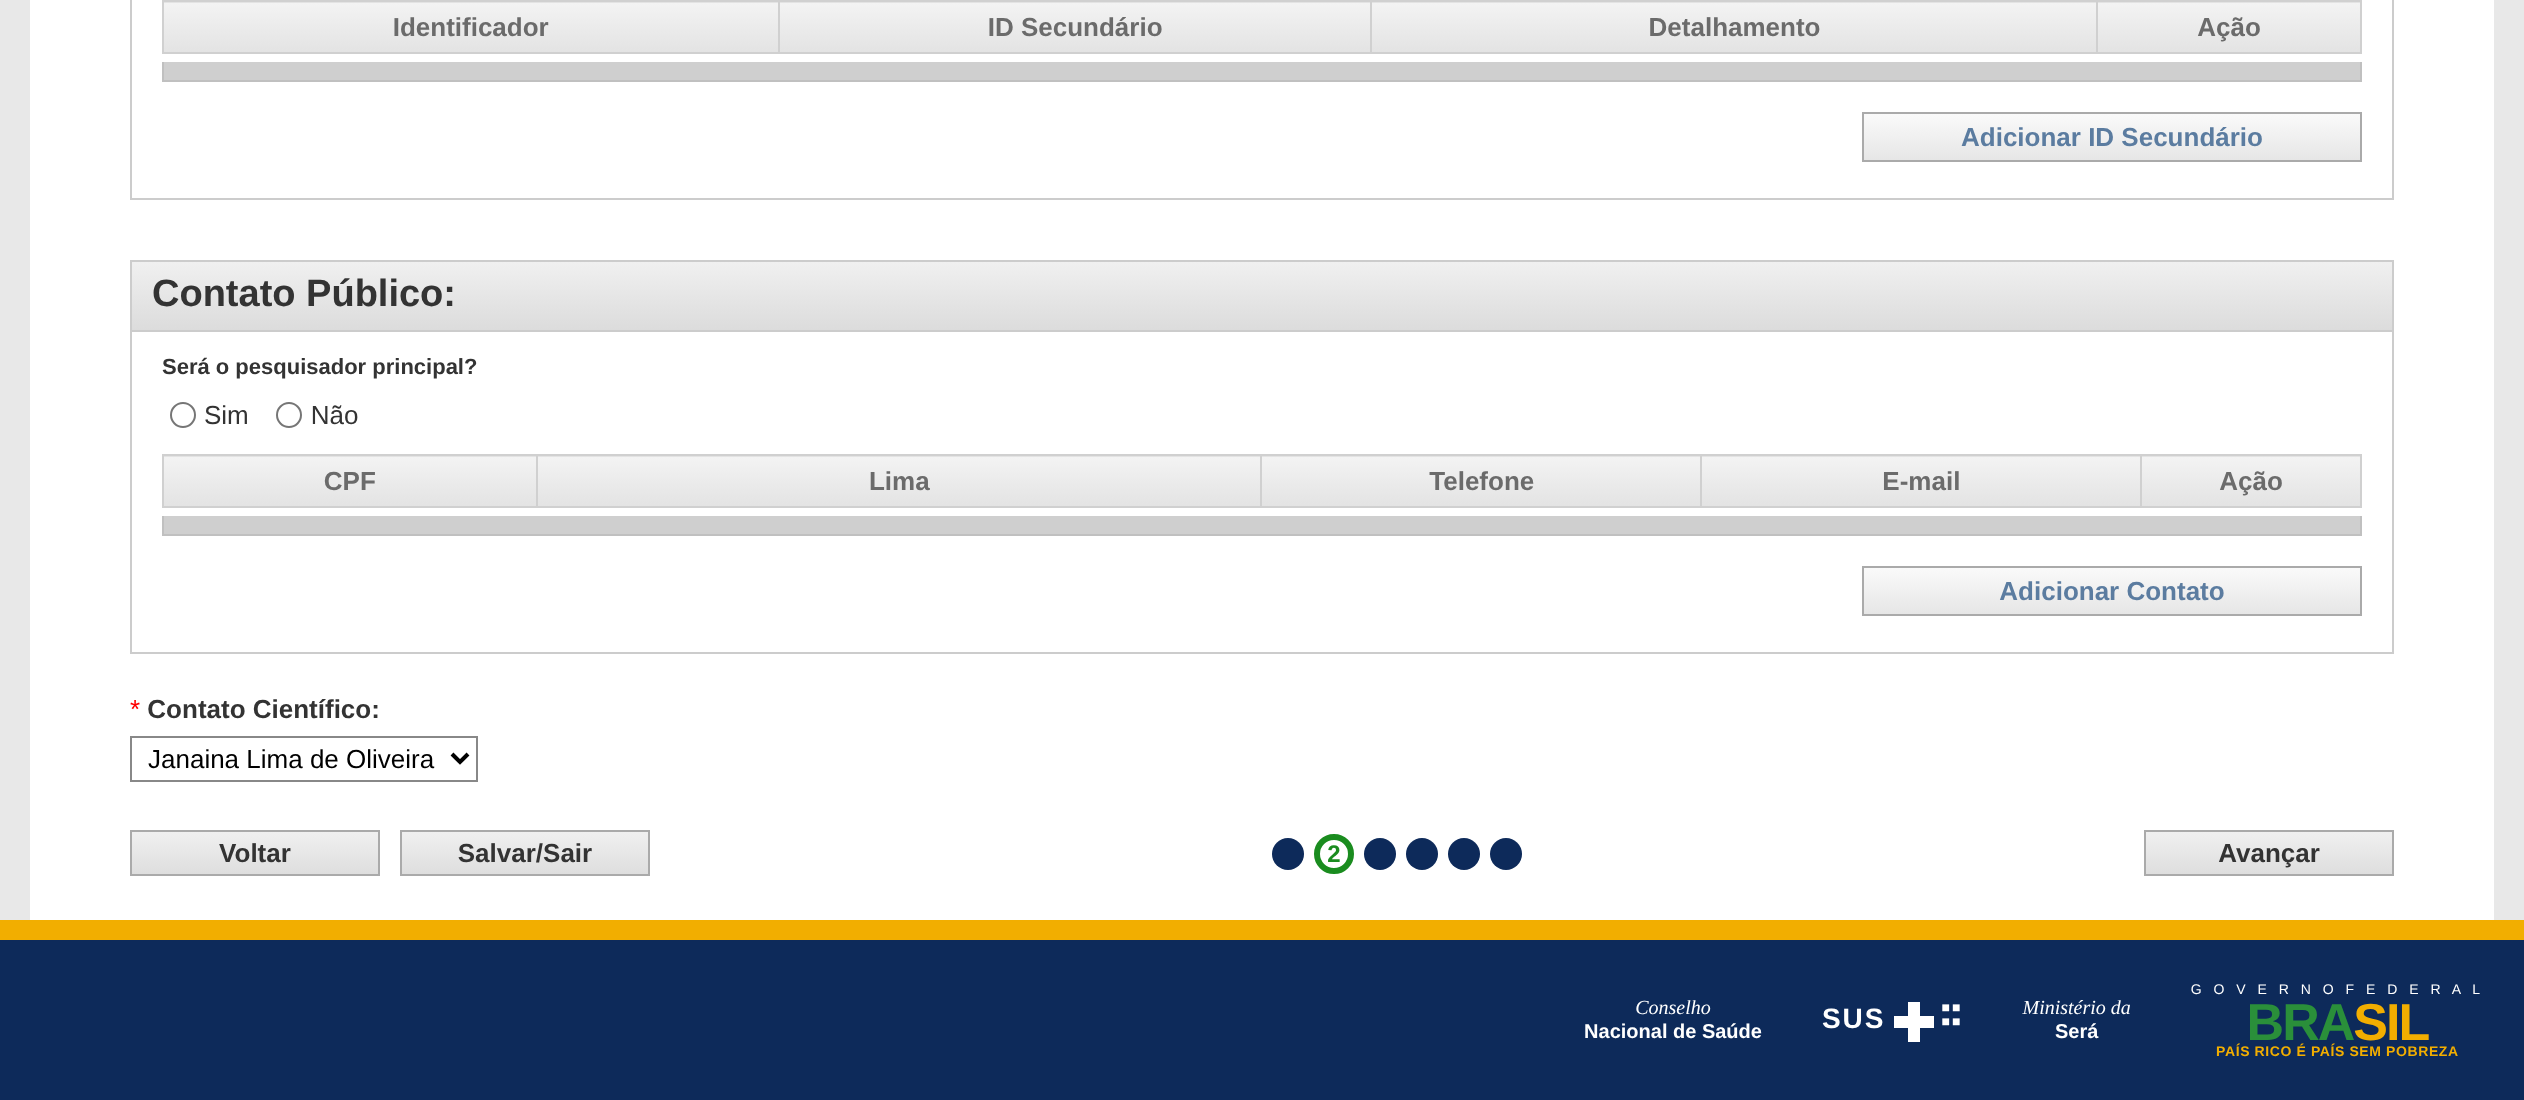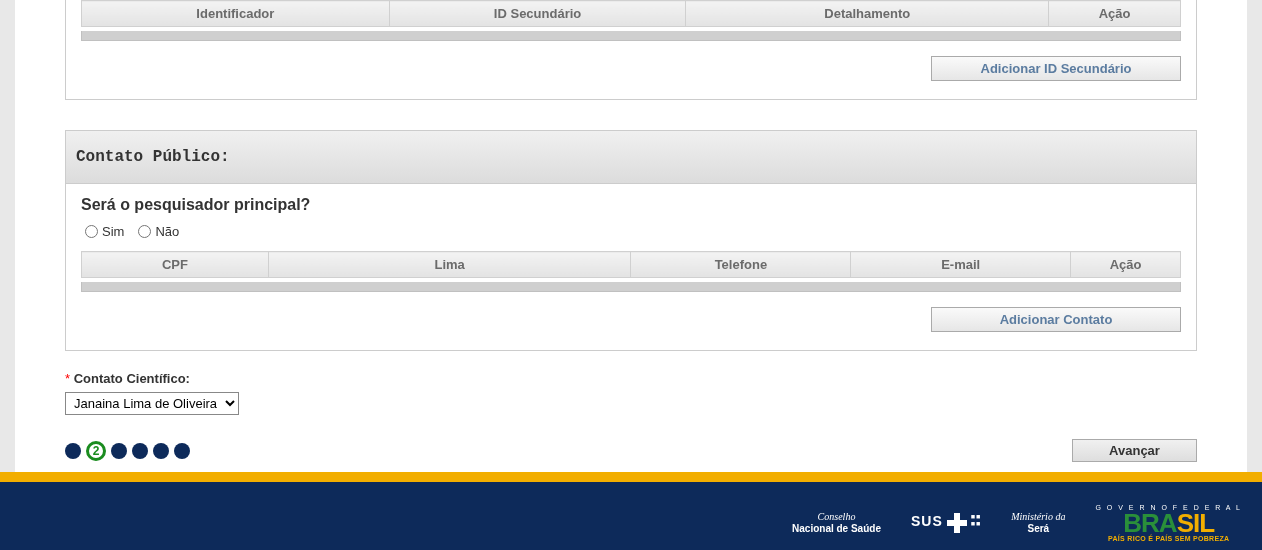--- a/index.html
+++ b/index.html
@@ -1,29 +1,29 @@
 <!DOCTYPE html>
 <html><head>
   <meta charset="utf-8">
   <style>
     * { box-sizing: border-box; margin: 0; padding: 0; }
     body { font-family: Arial, sans-serif; font-size: 13px; color: #333; background: #fff; }
     .outer-wrapper { background: #e8e8e8; padding: 0 15px; }
     .page-wrapper { background: #fff; padding: 0 50px 10px 50px; min-height: 460px; }
     .panel { border: 1px solid #ccc; background: #fff; margin-bottom: 20px; }
-    .panel-header { background: linear-gradient(to bottom, #f0f0f0, #dcdcdc); border-bottom: 1px solid #ccc; font-weight: bold; padding: 17px 10px; font-size: 16px; font-family: Liberation Mono, monospace; }
+    .panel-header { background: linear-gradient(to bottom, #f0f0f0, #dcdcdc); border-bottom: 1px solid #ccc; font-weight: bold; padding: 6px 10px; font-size: 19px; }
     .panel-body { padding: 12px 15px 18px 15px; }
     table.data-table { width: 100%; border-collapse: collapse; margin-bottom: 4px; }
     table.data-table th { background: linear-gradient(to bottom, #f3f3f3, #e3e3e3); border: 1px solid #d0d0d0; color: #6b6b6b; font-weight: bold; padding: 5px 8px; text-align: center; font-size: 13px; }
     .table-footer-bar { background: #cfcfcf; height: 10px; border: 1px solid #c0c0c0; border-top: none; }
     .panel-top { border: 1px solid #ccc; border-top: none; background: #fff; margin-bottom: 30px; padding: 0 15px 18px 15px; }
     .panel-top table.data-table { border-top: none; }
     .actions-right { text-align: right; margin-top: 15px; }
     .btn { background: linear-gradient(to bottom, #fafafa, #e6e6e6); border: 1px solid #aaa; color: #5b7ca0; font-weight: bold; font-size: 13px; padding: 4px 20px; cursor: pointer; min-width: 250px; }
-    .question-label { font-weight: bold; margin-bottom: 10px; font-size: 16px; }
+    .question-label { font-weight: bold; margin-bottom: 10px; font-size: 11px; }
     .radio-group { margin-bottom: 12px; display: flex; gap: 14px; font-size: 13px; align-items: center; padding-left: 4px;}
     .radio-group label { display: flex; align-items: center; gap: 4px; }
     .field-row { margin-bottom: 10px; }
     .required-star { color: red; }
     .field-label { font-weight: bold; font-size: 13px; }
     .select-field { margin-top: 6px; font-size: 13px; padding: 2px 4px; border: 1px solid #888; background: #fff; }
     .nav-section { display: flex; align-items: center; justify-content: space-between; margin-top: 24px; }
     .nav-left { display: flex; gap: 10px; }
     .nav-btn { background: linear-gradient(to bottom, #f0f0f0, #dedede); border: 1px solid #aaa; font-weight: bold; font-size: 13px; padding: 3px 0; cursor: pointer; width: 125px; color: #333; }
     .dots { display: flex; align-items: center; gap: 5px; }
@@ -103,20 +103,24 @@
   </div>
 
   <div class="field-row">
     <span class="required-star">* </span><span class="field-label">Contato Científico:</span><br>
     <select class="select-field">
       <option>Janaina Lima de Oliveira</option>
     </select>
   </div>
 
   <div class="nav-section">
+    <div class="nav-left">
+      <button class="nav-btn">Voltar</button>
+      <button class="nav-btn">Salvar/Sair</button>
+    </div>
     <div class="dots">
       <span class="dot"></span>
       <span class="dot-active">2</span>
       <span class="dot"></span>
       <span class="dot"></span>
       <span class="dot"></span>
       <span class="dot"></span>
     </div>
     <div class="nav-right">
       <button class="nav-btn">Avançar</button>

